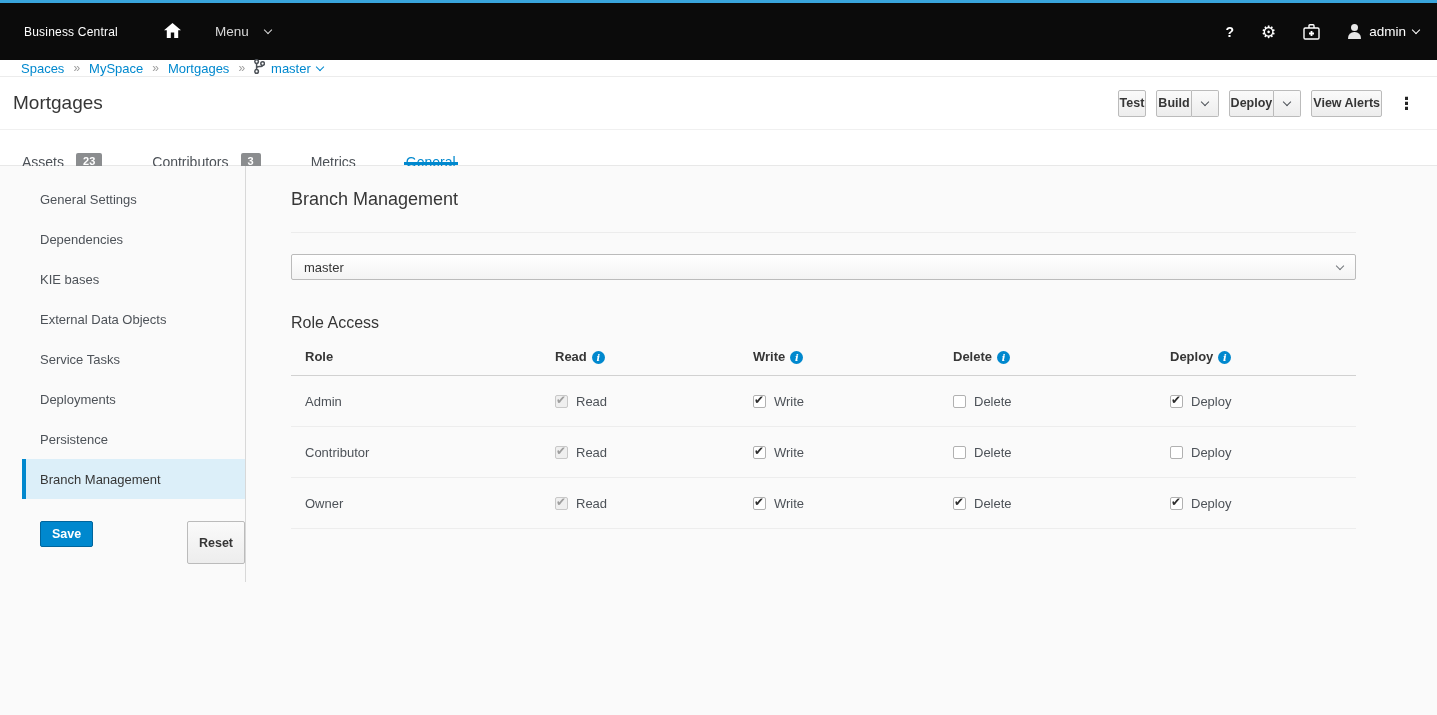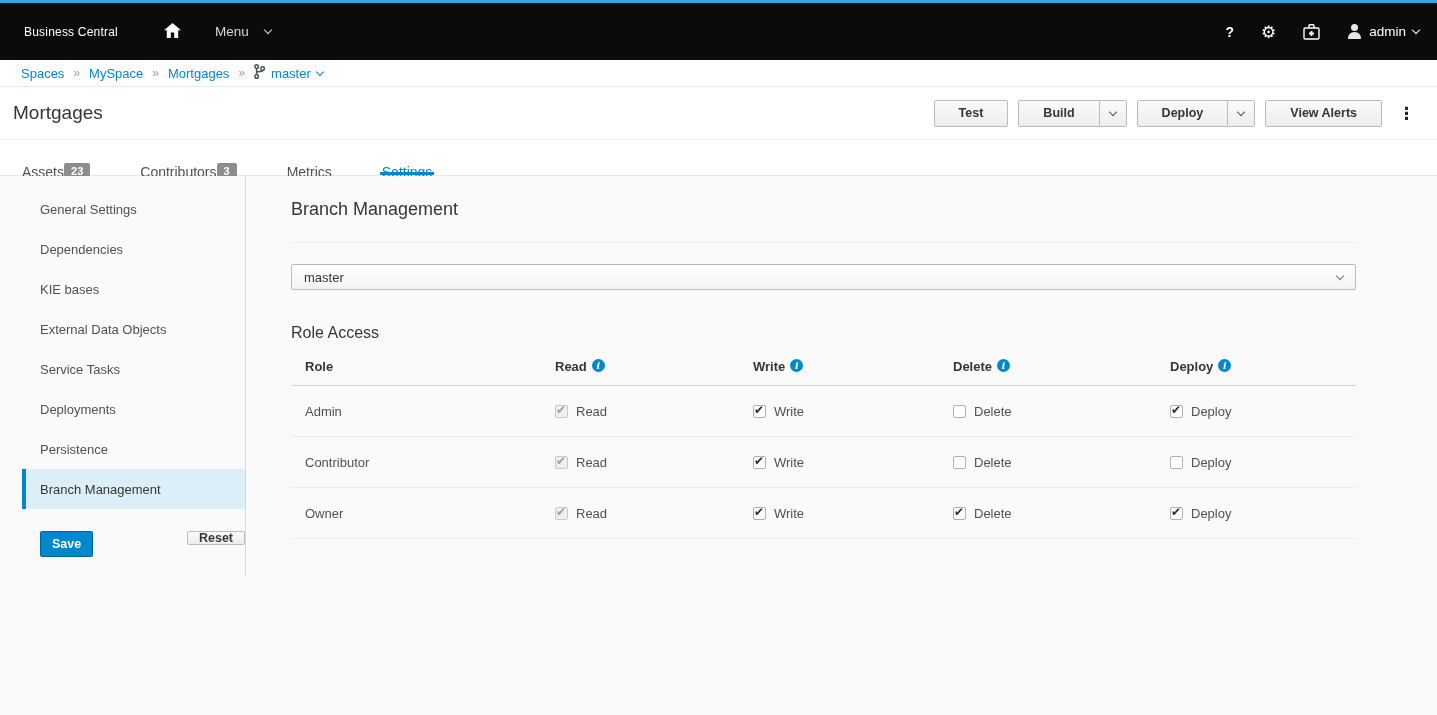--- a/index.html
+++ b/index.html
@@ -17,63 +17,63 @@
   .nav-ico { color:#fff; font-size:14px; font-weight:700; cursor:pointer; display:inline-flex; align-items:center; }
   .gear-glyph { font-size:17px; font-weight:400; font-family:"DejaVu Sans",sans-serif; }
   .user-wrap { display:inline-flex; align-items:center; gap:7px; color:#fff; font-size:13.5px; cursor:pointer; }
   .user-ico { position:relative; width:15px; height:15px; display:inline-block; }
   .user-ico::before { content:""; position:absolute; left:4px; top:0; width:7px; height:7px; border-radius:50%; background:#e8e8e8; }
   .user-ico::after { content:""; position:absolute; left:1px; bottom:0; width:13px; height:7px; border-radius:7px 7px 1px 1px; background:#e8e8e8; }
 
   .chev { display:inline-block; width:6px; height:6px; border-right:1.6px solid currentColor; border-bottom:1.6px solid currentColor; transform:rotate(45deg); margin-top:-3px; }
 
   
-  .breadcrumb { height:27px; background:#fff; border-bottom:1px solid #ececec; display:flex; align-items:center; padding:0 21px; gap:9px; }
+  .breadcrumb { height:17px; background:#fff; border-bottom:1px solid #ececec; display:flex; align-items:center; padding:0 21px; gap:9px; }
   .crumb { color:#0088ce; cursor:pointer; }
   .crumb-sep { color:#9d9d9d; font-size:12px; }
   .branch-wrap { display:inline-flex; align-items:center; gap:6px; color:#0088ce; cursor:pointer; }
 
   
   .titlebar { height:53px; background:#fff; display:flex; align-items:center; padding:0 22px 0 13px; border-bottom:1px solid #f0f0f0; }
   .page-title { font-size:19px; font-weight:400; color:#363636; }
   .actions { margin-left:auto; display:flex; align-items:center; gap:10px; }
-  .btn { display:inline-flex; align-items:center; justify-content:center; height:27px; padding:0 24px; background:linear-gradient(#fafafa,#ededed); border:1px solid #bbb; border-radius:2px; color:#363636; font-size:12.5px; font-weight:600; cursor:pointer; }
+  .btn { display:inline-flex; align-items:center; justify-content:center; height:27px; padding:0 1px; background:linear-gradient(#fafafa,#ededed); border:1px solid #bbb; border-radius:2px; color:#363636; font-size:12.5px; font-weight:600; cursor:pointer; }
   .split { display:inline-flex; }
   .split .btn.main-seg { border-radius:2px 0 0 2px; }
   .split .btn.caret-seg { border-radius:0 2px 2px 0; border-left:none; width:27px; padding:0; }
   .caret-seg .chev { width:6px; height:6px; border-color:#4d5258; }
   .kebab { color:#252525; font-size:17px; font-weight:700; margin-left:6px; cursor:pointer; line-height:1; letter-spacing:0; }
 
   
   .tabbar { height:36px; background:#fff; border-bottom:1px solid #e8e8e8; display:flex; align-items:stretch; padding-left:20px; }
-  .tab { display:inline-flex; align-items:center; margin-right:46px; font-size:14px; color:#4d5258; cursor:pointer; border-bottom:3px solid transparent; padding:0 2px;margin-top:32px; }
+  .tab { display:inline-flex; align-items:center; gap:12px; margin-right:46px; font-size:14px; color:#4d5258; cursor:pointer; border-bottom:3px solid transparent; padding:0 2px;margin-top:32px; }
   .tab.active { color:#0088ce; border-bottom-color:#0088ce; }
   .badge { background:#8b8d8f; color:#fff; font-size:11px; font-weight:700; border-radius:2px; padding:2px 7px; line-height:1.2; }
 
   
   .content { flex:1; display:flex; background:#fafafa; min-height:0;gap:24px; }
   .settings-nav { width:246px; flex:0 0 246px; border-right:1px solid #d8d8d8; padding-top:13px; align-self:flex-start; padding-bottom:18px; }
   .nav-list { margin-left:22px; }
   .nav-item { height:40px; display:flex; align-items:center; padding-left:18px; color:#4d5258; cursor:pointer; }
   .nav-item.active { background:#dceff9; border-left:4px solid #0088ce; padding-left:14px; color:#363636; }
   .nav-buttons { margin:22px 0 0 40px; display:flex; gap:6px;justify-content:space-between; }
   .btn-primary { display:inline-flex; align-items:center; height:26px; padding:0 11px; background:#0088ce; border:1px solid #00659c; border-radius:2px; color:#fff; font-size:12.5px; font-weight:600; cursor:pointer; }
-  .btn-default { display:inline-flex; align-items:center; height:14px; padding:0 11px; background:linear-gradient(#fafafa,#ededed); border:1px solid #bbb; border-radius:2px; color:#363636; font-size:12.5px; font-weight:600; cursor:pointer; }
+  .btn-default { display:inline-flex; align-items:center; height:43px; padding:0 11px; background:linear-gradient(#fafafa,#ededed); border:1px solid #bbb; border-radius:2px; color:#363636; font-size:12.5px; font-weight:600; cursor:pointer; }
 
   main { flex:1; padding:23px 81px 0 21px; min-width:0; }
   .section-title { font-size:18px; font-weight:400; color:#363636; }
   .rule { border:none; border-top:1px solid #ececec; margin:22px 0 0 0; }
   .select-box { margin-top:21px; height:26px; border:1px solid #bbb; border-radius:2px; background:linear-gradient(#fff,#f3f3f3); display:flex; align-items:center; padding:0 12px; color:#363636; cursor:pointer; }
   .select-box .chev { margin-left:auto; color:#72767b; width:6px; height:6px; }
   .subsection-title { margin-top:34px; font-size:16px; font-weight:400; color:#363636; }
 
   .table { margin-top:6px; }
   .trow { display:grid; grid-template-columns:264px 198px 200px 217px 1fr; align-items:center; }
   .thead { height:38px; border-bottom:1px solid #d1d1d1; }
-  .th { display:flex; align-items:flex-start; gap:5px; font-weight:700; color:#363636; }
+  .th { display:flex; align-items:flex-end; gap:5px; font-weight:700; color:#363636; }
   .th:first-child, .td:first-child { padding-left:14px; }
   .tbody-row { height:51px; border-bottom:1px solid #ededed; }
   .td { display:flex; align-items:center; }
   .role-name { color:#4d5258; }
 
   .info { display:inline-block; width:13px; height:13px; border-radius:50%; background:#0088ce; color:#fff; text-align:center; line-height:13px; font-size:9.5px; font-weight:700; font-family:"DejaVu Serif",serif; font-style:italic; cursor:pointer; }
   .info::before { content:"i"; }
 
   .cb { width:13px; height:13px; border:1px solid #b1b1b1; border-radius:2px; background:#fff; display:inline-block; position:relative; margin-right:8px; flex:0 0 13px; cursor:pointer; }
   .cb.checked::after { content:"✔"; position:absolute; top:-3px; left:0px; font-size:12px; color:#2d2d2d; }
@@ -172,21 +172,21 @@
       <span class="badge">23</span>
     </span>
     <span class="tab">
       <span>Contributors</span>
       <span class="badge">3</span>
     </span>
     <span class="tab">
       <span>Metrics</span>
     </span>
     <span class="tab active">
-      <span>Settings</span>
+      <span>General</span>
     </span>
   </div>
 
   <div class="content">
 
     <aside class="settings-nav">
       <div class="nav-list">
         <div class="nav-item">General Settings</div>
         <div class="nav-item">Dependencies</div>
         <div class="nav-item">KIE bases</div>

